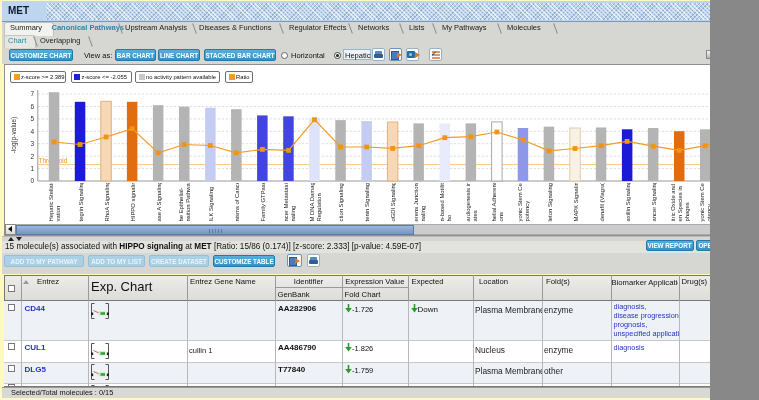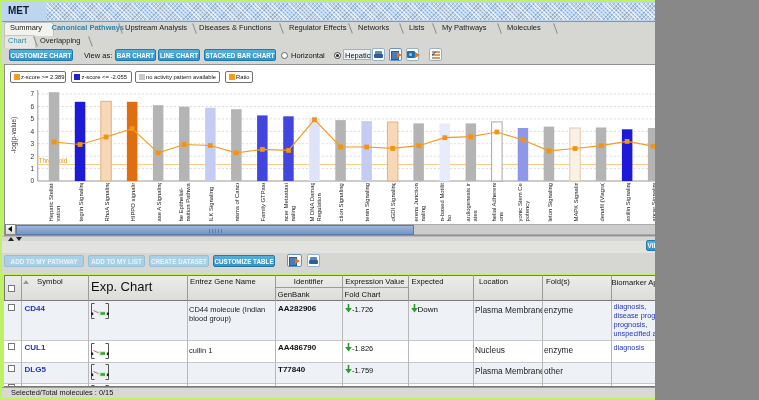--- a/index.html
+++ b/index.html
@@ -1,15 +1,15 @@
 <!DOCTYPE html>
 <html><head><meta charset="utf-8"><style>
 *{margin:0;padding:0;box-sizing:content-box}
 body{font-family:"Liberation Sans",sans-serif;background:#888}
-.win{position:relative;width:655px;height:400px;background:#bef264;overflow:hidden}
+.win{position:relative;width:710px;height:400px;background:#fef9c3;overflow:hidden}
 .abs{position:absolute}
 .btn{position:absolute;background:linear-gradient(180deg,#56aeda,#3391c4);border:1px solid #2379a8;border-radius:2px;color:#fff;font-size:6.3px;font-weight:bold;text-align:center;box-sizing:border-box;white-space:nowrap;overflow:hidden}
 .dbtn{position:absolute;background:#a9d0e4;border:1px solid #96bed6;border-radius:2px;color:#e9f4fa;font-size:6.3px;font-weight:bold;text-align:center;box-sizing:border-box;white-space:nowrap;overflow:hidden}
 .t{position:absolute;white-space:nowrap}
 </style></head><body>
 <div class="win">
 <div class="abs" style="left:2px;top:1px;width:755px;height:21px;background:#bdd5ee"></div>
 <div class="abs" style="left:46px;top:3px;width:672px;height:17px;background-image:repeating-linear-gradient(45deg,rgba(255,255,255,0.65) 0 1px,rgba(0,0,0,0) 1px 3px),repeating-linear-gradient(135deg,rgba(94,122,160,0.42) 0 1px,rgba(0,0,0,0) 1px 3px)"></div>
 <div class="t" style="left:8px;top:5px;font-size:10px;font-weight:bold;color:#101c30">MET</div>
 <div class="abs" style="left:2px;top:21px;width:755px;height:1px;background:#7e96b6"></div>
@@ -221,20 +221,21 @@
 <div style="position:absolute;left:745px;top:64px;width:11px;height:11px;background:linear-gradient(180deg,#fcfcfa,#d8d8d4);border:1px solid #8a8a8a;box-sizing:border-box;color:#222;font-size:6px;line-height:9px;text-align:center"><span style="display:inline-block;width:0;height:0;border-left:3px solid transparent;border-right:3px solid transparent;border-bottom:4px solid #111;vertical-align:middle"></span></div>
 <div style="position:absolute;left:745px;top:77px;width:11px;height:115px;background:linear-gradient(180deg,#9db8dc,#7e9cc9 45%,#7594c4 55%,#8aa6d2);border:1px solid #5a7aa8;border-radius:1px">
       <div style="position:absolute;left:2px;top:50px;width:7px;height:14px;background:repeating-linear-gradient(45deg,#5d7db0 0 1px,transparent 1px 3px)"></div>
     </div>
 <div style="position:absolute;left:745px;top:216px;width:11px;height:11px;background:linear-gradient(180deg,#fcfcfa,#d8d8d4);border:1px solid #8a8a8a;box-sizing:border-box;color:#222;font-size:6px;line-height:9px;text-align:center"><span style="display:inline-block;width:0;height:0;border-left:3px solid transparent;border-right:3px solid transparent;border-top:4px solid #111;vertical-align:middle"></span></div>
 <div class="abs" style="left:745px;top:224px;width:12px;height:12px;background:#d8d8d4"></div>
 <div class="abs" style="left:2px;top:236px;width:755px;height:5px;background:#d6d6d2;border-top:1px solid #bbb"></div>
 <div class="abs" style="left:8px;top:236.5px;width:0;height:0;border-left:3.5px solid transparent;border-right:3.5px solid transparent;border-bottom:4px solid #222"></div>
 <div class="abs" style="left:16px;top:236.5px;width:0;height:0;border-left:3.5px solid transparent;border-right:3.5px solid transparent;border-top:4px solid #222"></div>
 <div class="abs" style="left:2px;top:241px;width:755px;height:12px;background:#e2e2de"></div>
+<div class="t" style="left:5px;top:242px;font-size:8.2px;color:#111">15 molecule(s) associated with <b>HIPPO signaling</b> at <b>MET</b> [Ratio: 15/86 (0.174)] [z-score: 2.333] [p-value: 4.59E-07]</div>
 <div class="btn" style="left:645.5px;top:240px;width:48px;height:11px;line-height:10px">VIEW REPORT</div>
 <div class="btn" style="left:696px;top:240px;width:54.5px;height:11px;line-height:10px">OPEN PATHWAY</div>
 <div class="abs" style="left:2px;top:253px;width:755px;height:21px;background:#d6d6d2"></div>
 <div class="dbtn" style="left:4px;top:254.5px;width:80px;height:12px;line-height:11px">ADD TO MY PATHWAY</div>
 <div class="dbtn" style="left:88px;top:254.5px;width:57px;height:12px;line-height:11px">ADD TO MY LIST</div>
 <div class="dbtn" style="left:149px;top:254.5px;width:60px;height:12px;line-height:11px">CREATE DATASET</div>
 <div class="btn" style="left:213px;top:254.5px;width:62px;height:12px;line-height:11px">CUSTOMIZE TABLE</div>
 <div class="abs" style="left:287px;top:254px;width:15px;height:13px;background:#fbfcfd;border:1px solid #6a94bc;border-radius:2px;box-sizing:border-box">
       <div style="position:absolute;left:1px;top:2px;width:6px;height:7px;background:#4a7ab8;border:1px solid #2a5a98"></div>
       <div style="position:absolute;left:7px;top:3px;width:0;height:0;border-top:3px solid transparent;border-bottom:3px solid transparent;border-left:5px solid #e2761c"></div>
@@ -251,21 +252,21 @@
     <div style="position:absolute;left:342px;top:274.5px;width:1px;height:26px;background:#9a9a9a"></div>
     <div style="position:absolute;left:407.6px;top:274.5px;width:1px;height:26px;background:#9a9a9a"></div>
     <div style="position:absolute;left:473.3px;top:274.5px;width:1px;height:26px;background:#9a9a9a"></div>
     <div style="position:absolute;left:541.9px;top:274.5px;width:1px;height:26px;background:#9a9a9a"></div>
     <div style="position:absolute;left:610.5px;top:274.5px;width:1px;height:26px;background:#9a9a9a"></div>
     <div style="position:absolute;left:679.1px;top:274.5px;width:1px;height:26px;background:#9a9a9a"></div>
     <div style="position:absolute;left:739.6px;top:274.5px;width:1px;height:26px;background:#9a9a9a"></div>
 <div class="abs" style="left:275px;top:287.4px;width:132.6px;height:1px;background:#9a9a9a"></div>
 <div style="position:absolute;left:7.5px;top:284.5px;width:7px;height:7px;background:#fff;border:1px solid #777;box-sizing:border-box"></div>
 <div class="abs" style="left:23px;top:280px;width:0;height:0;border-left:3px solid transparent;border-right:3px solid transparent;border-bottom:4px solid #999"></div>
-<div class="t" style="left:37px;top:277.3px;font-size:7.7px;color:#111">Symbol</div>
+<div class="t" style="left:37px;top:277.3px;font-size:7.7px;color:#111">Entrez</div>
 <div class="t" style="left:91px;top:279px;font-size:13px;color:#111">Exp. Chart</div>
 <div class="t" style="left:190px;top:277.3px;font-size:7.7px;color:#111">Entrez Gene Name</div>
 <div class="t" style="left:411.5px;top:277.3px;font-size:7.7px;color:#111">Expected</div>
 <div class="t" style="left:479px;top:277.3px;font-size:7.7px;color:#111">Location</div>
 <div class="t" style="left:546px;top:277.3px;font-size:7.7px;color:#111">Fold(s)</div>
 <div class="t" style="left:681.5px;top:277.3px;font-size:7.7px;color:#111">Drug(s)</div>
 <div class="t" style="left:308.5px;top:277.3px;font-size:7.7px;color:#111;transform:translateX(-50%)">Identifier</div>
 <div class="t" style="left:374.8px;top:277.3px;font-size:7.7px;color:#111;transform:translateX(-50%)">Expression Value</div>
 <div class="abs" style="left:611.5px;top:277.5px;width:66px;overflow:hidden;font-size:7.7px;color:#111;white-space:nowrap">Biomarker Application(s)</div>
 <div class="t" style="left:277.5px;top:289.5px;font-size:7.7px;color:#111">GenBank</div>
@@ -291,21 +292,20 @@
 <div class="t" style="left:20.5px;top:3px;font-size:8px;font-weight:bold;color:#2433c0">CD44</div>
 <svg style="position:absolute;left:86.5px;top:2.5px" width="18" height="16">
         <path d="M3.5 0.5 H0.5 V15.5 H3.5" stroke="#555" stroke-width="1" fill="none"></path>
         <path d="M14.5 0.5 H17.5 V15.5 H14.5" stroke="#555" stroke-width="1" fill="none"></path>
         <rect x="0" y="9.5" width="2.2" height="2.6" fill="#222"></rect>
         <rect x="15.8" y="9.5" width="2.2" height="2.6" fill="#222"></rect>
         <line x1="2.5" y1="7.5" x2="8" y2="10" stroke="#c46a6a" stroke-width="1"></line>
         <rect x="7.5" y="8" width="7" height="4.5" fill="#c9f2c4"></rect>
         <rect x="9.5" y="9.2" width="4.5" height="2.6" fill="#3aa03a"></rect>
       </svg>
-<div class="t" style="left:185px;top:4px;font-size:7.5px;line-height:9px;color:#222">CD44 molecule (Indian<br>blood group)</div>
 <div class="t" style="left:274px;top:3px;font-size:8px;font-weight:bold;color:#111">AA282906</div>
 <div class="t" style="left:341px;top:3px;font-size:7.5px;color:#111"><svg width="7" height="9" style="vertical-align:-1px">
           <line x1="3.5" y1="0" x2="3.5" y2="5" stroke="#2a9a2a" stroke-width="1.6"></line>
           <path d="M0.2 4 L3.5 8.6 L6.8 4 Z" fill="#2a9a2a"></path>
         </svg>-1.726</div>
 <div class="t" style="left:406.5px;top:3px;font-size:8px;color:#111"><svg width="7" height="9" style="vertical-align:-1px">
           <line x1="3.5" y1="0" x2="3.5" y2="5" stroke="#2a9a2a" stroke-width="1.6"></line>
           <path d="M0.2 4 L3.5 8.6 L6.8 4 Z" fill="#2a9a2a"></path>
         </svg>Down</div>
 <div class="abs" style="left:471px;top:4.5px;width:67px;overflow:hidden;white-space:nowrap;font-size:8.3px;color:#222">Plasma Membrane</div>

